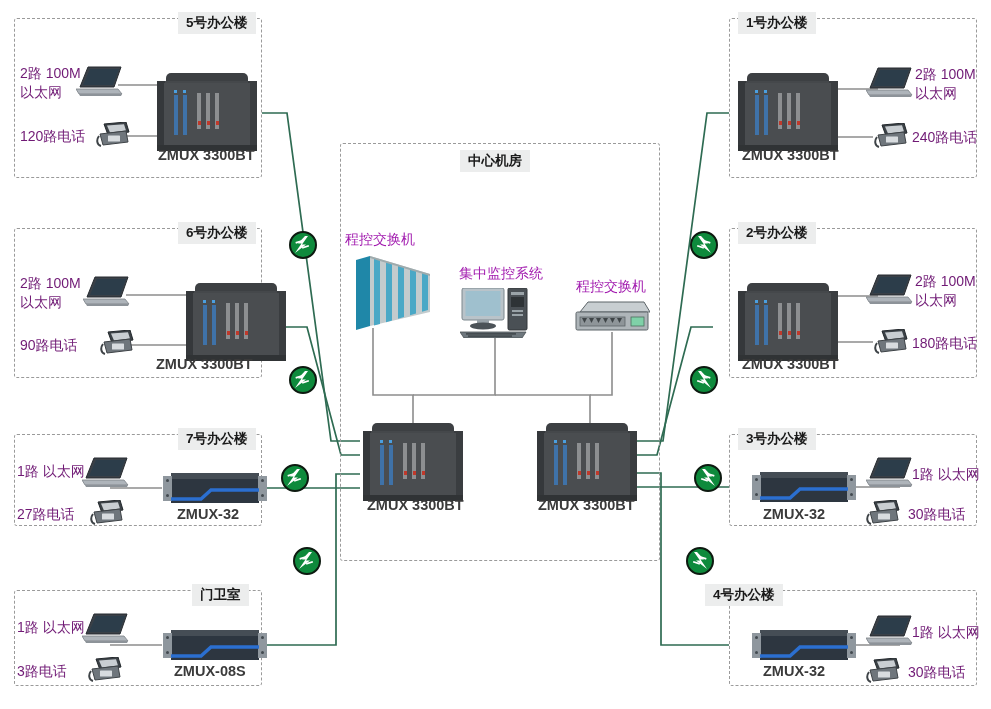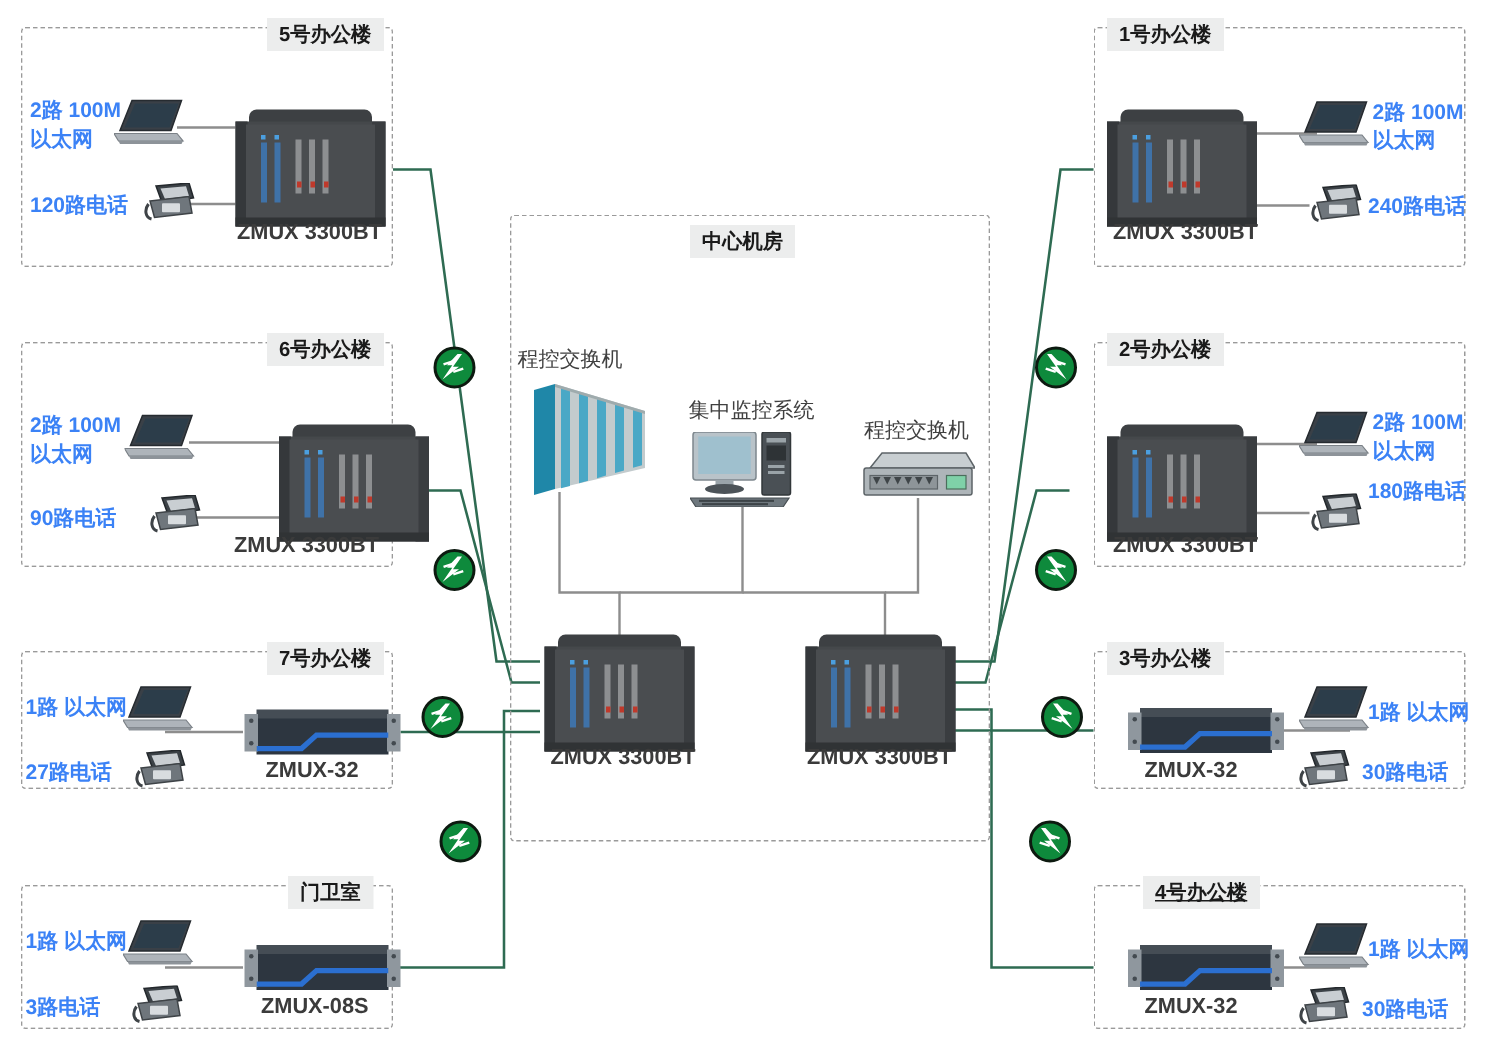--- a/index.html
+++ b/index.html
@@ -8,24 +8,24 @@
 
   
   .zone{position:absolute;border:1px dashed #9a9a9a;border-radius:3px;box-sizing:border-box;}
   .zone-title{position:absolute;background:#eceded;color:#1a1a1a;font-weight:bold;
               font-size:13.5px;line-height:19px;padding:1px 8px 2px 8px;white-space:nowrap;}
 
   
   #wires{position:absolute;left:0;top:0;width:991px;height:709px;pointer-events:none;}
 
   
-  .lbl{position:absolute;font-size:14px;color:#3b82f6;white-space:nowrap;line-height:18px;font-weight:bold;}
+  .lbl{position:absolute;font-size:14px;color:#701a75;white-space:nowrap;line-height:18px;}
   .lbl.two{line-height:19px;white-space:normal;}
   .devlbl{position:absolute;font-size:14.5px;color:#3b3b3b;white-space:nowrap;font-weight:bold;}
-  .roomlbl{position:absolute;font-size:14px;color:#404040;white-space:nowrap;text-align:right;}
+  .roomlbl{position:absolute;font-size:14px;color:#a21caf;white-space:nowrap;text-align:right;}
 
   
   .mux3300{position:absolute;width:100px;height:78px;}
   .mux3300 .cap{position:absolute;left:9px;top:0;width:82px;height:11px;background:#3d4043;
                 border-radius:5px 5px 0 0;}
   .mux3300 .bodyb{position:absolute;left:0;top:8px;width:100px;height:70px;background:#45484b;}
   .mux3300 .face{position:absolute;left:7px;top:10px;right:7px;bottom:2px;background:#4a4d50;}
   .mux3300 .shadeL{position:absolute;left:0;top:8px;width:8px;height:70px;background:#35383b;}
   .mux3300 .shadeR{position:absolute;right:0;top:8px;width:9px;height:70px;background:#3a3d40;}
   .mux3300 .base{position:absolute;left:0;bottom:0;width:100px;height:6px;background:#303335;}
@@ -493,21 +493,21 @@
       <polygon points="8,2 30,0 33,10 12,13" fill="#3c4247" stroke="#23282c" stroke-width="1"></polygon>
       <polygon points="11,3.6 28,2.2 30,8.6 14,10.6" fill="#c9ced2"></polygon>
       <polygon points="4,12 30,9 32,20 7,23" fill="#6f767c" stroke="#3e4347" stroke-width="1"></polygon>
       <g fill="#d8dcdf">
             <rect x="12" y="13.5" width="12" height="6" rx="0.6"></rect>
           </g>
       <path d="M3 14 C0 18, 1 23, 5 24" stroke="#3e4347" stroke-width="2" fill="none"></path>
     </g>
       </svg>
   </div>
-  <div class="lbl" style="left:912px;top:318px;">180路电话</div>
+  <div class="lbl" style="left:912px;top:334px;">180路电话</div>
 
   <div class="zone" style="left:729px;top:434px;width:248px;height:92px;"></div>
   <div class="zone-title" style="left:738px;top:428px;">3号办公楼</div>
   <div class="rackbox" style="left:752px;top:472px;">
     <div class="rb-top"></div>
       <div class="rb-mid"></div>
     <div class="ear l">
         <div class="earhole" style="left:3px;top:3px;"></div>
         <div class="earhole" style="left:3px;top:18px;"></div>
       </div>
@@ -540,21 +540,21 @@
       <g fill="#d8dcdf">
             <rect x="12" y="13.5" width="12" height="6" rx="0.6"></rect>
           </g>
       <path d="M3 14 C0 18, 1 23, 5 24" stroke="#3e4347" stroke-width="2" fill="none"></path>
     </g>
       </svg>
   </div>
   <div class="lbl" style="left:908px;top:505px;">30路电话</div>
 
   <div class="zone" style="left:729px;top:590px;width:248px;height:96px;"></div>
-  <div class="zone-title" style="left:762px;top:584px;text-decoration:underline;">4号办公楼</div>
+  <div class="zone-title" style="left:705px;top:584px;">4号办公楼</div>
   <div class="rackbox" style="left:752px;top:630px;">
     <div class="rb-top"></div>
       <div class="rb-mid"></div>
     <div class="ear l">
         <div class="earhole" style="left:3px;top:3px;"></div>
         <div class="earhole" style="left:3px;top:18px;"></div>
       </div>
     <div class="ear r">
         <div class="earhole" style="left:3px;top:3px;"></div>
         <div class="earhole" style="left:3px;top:18px;"></div>

